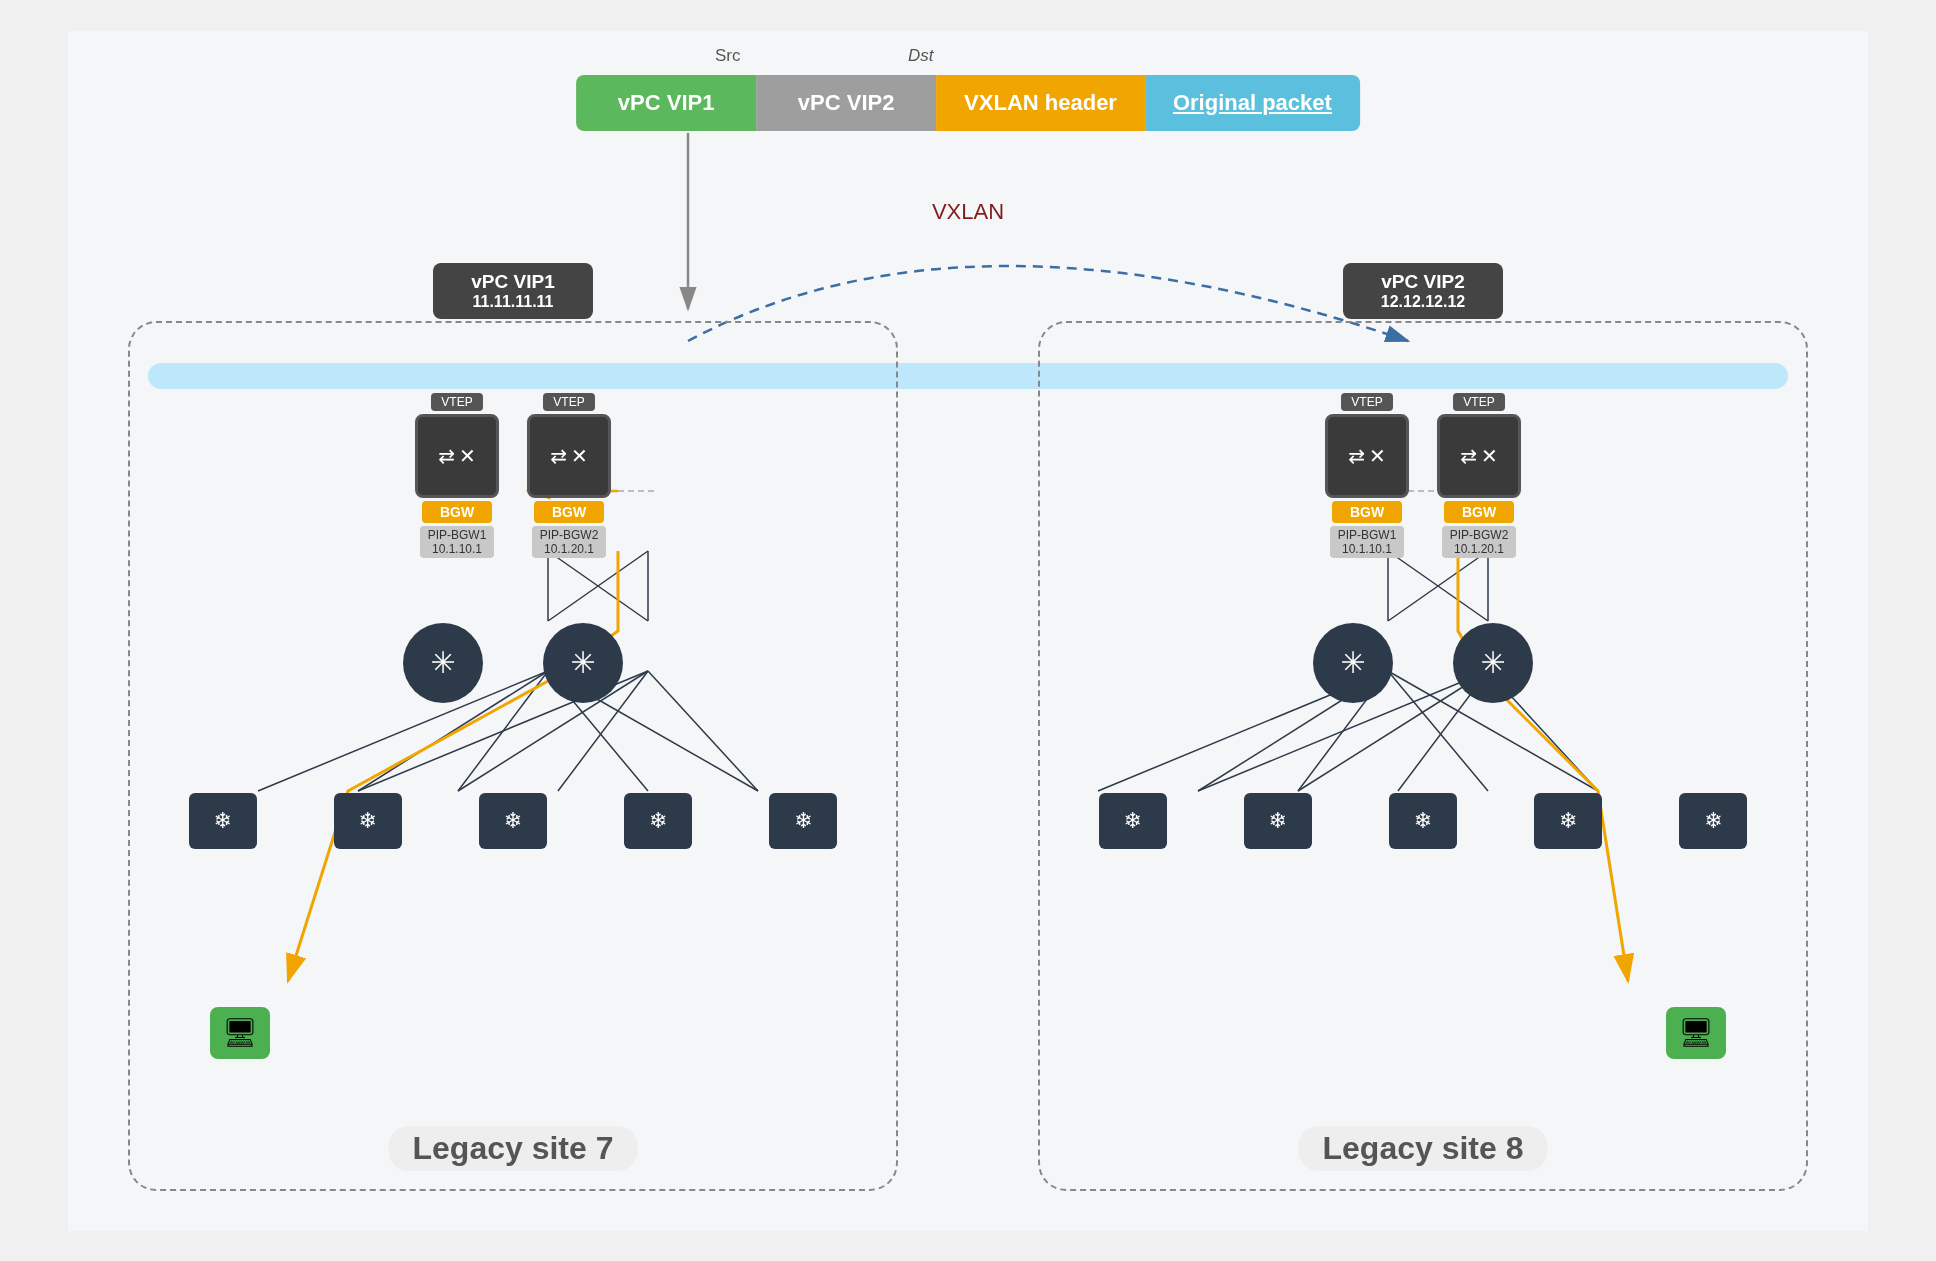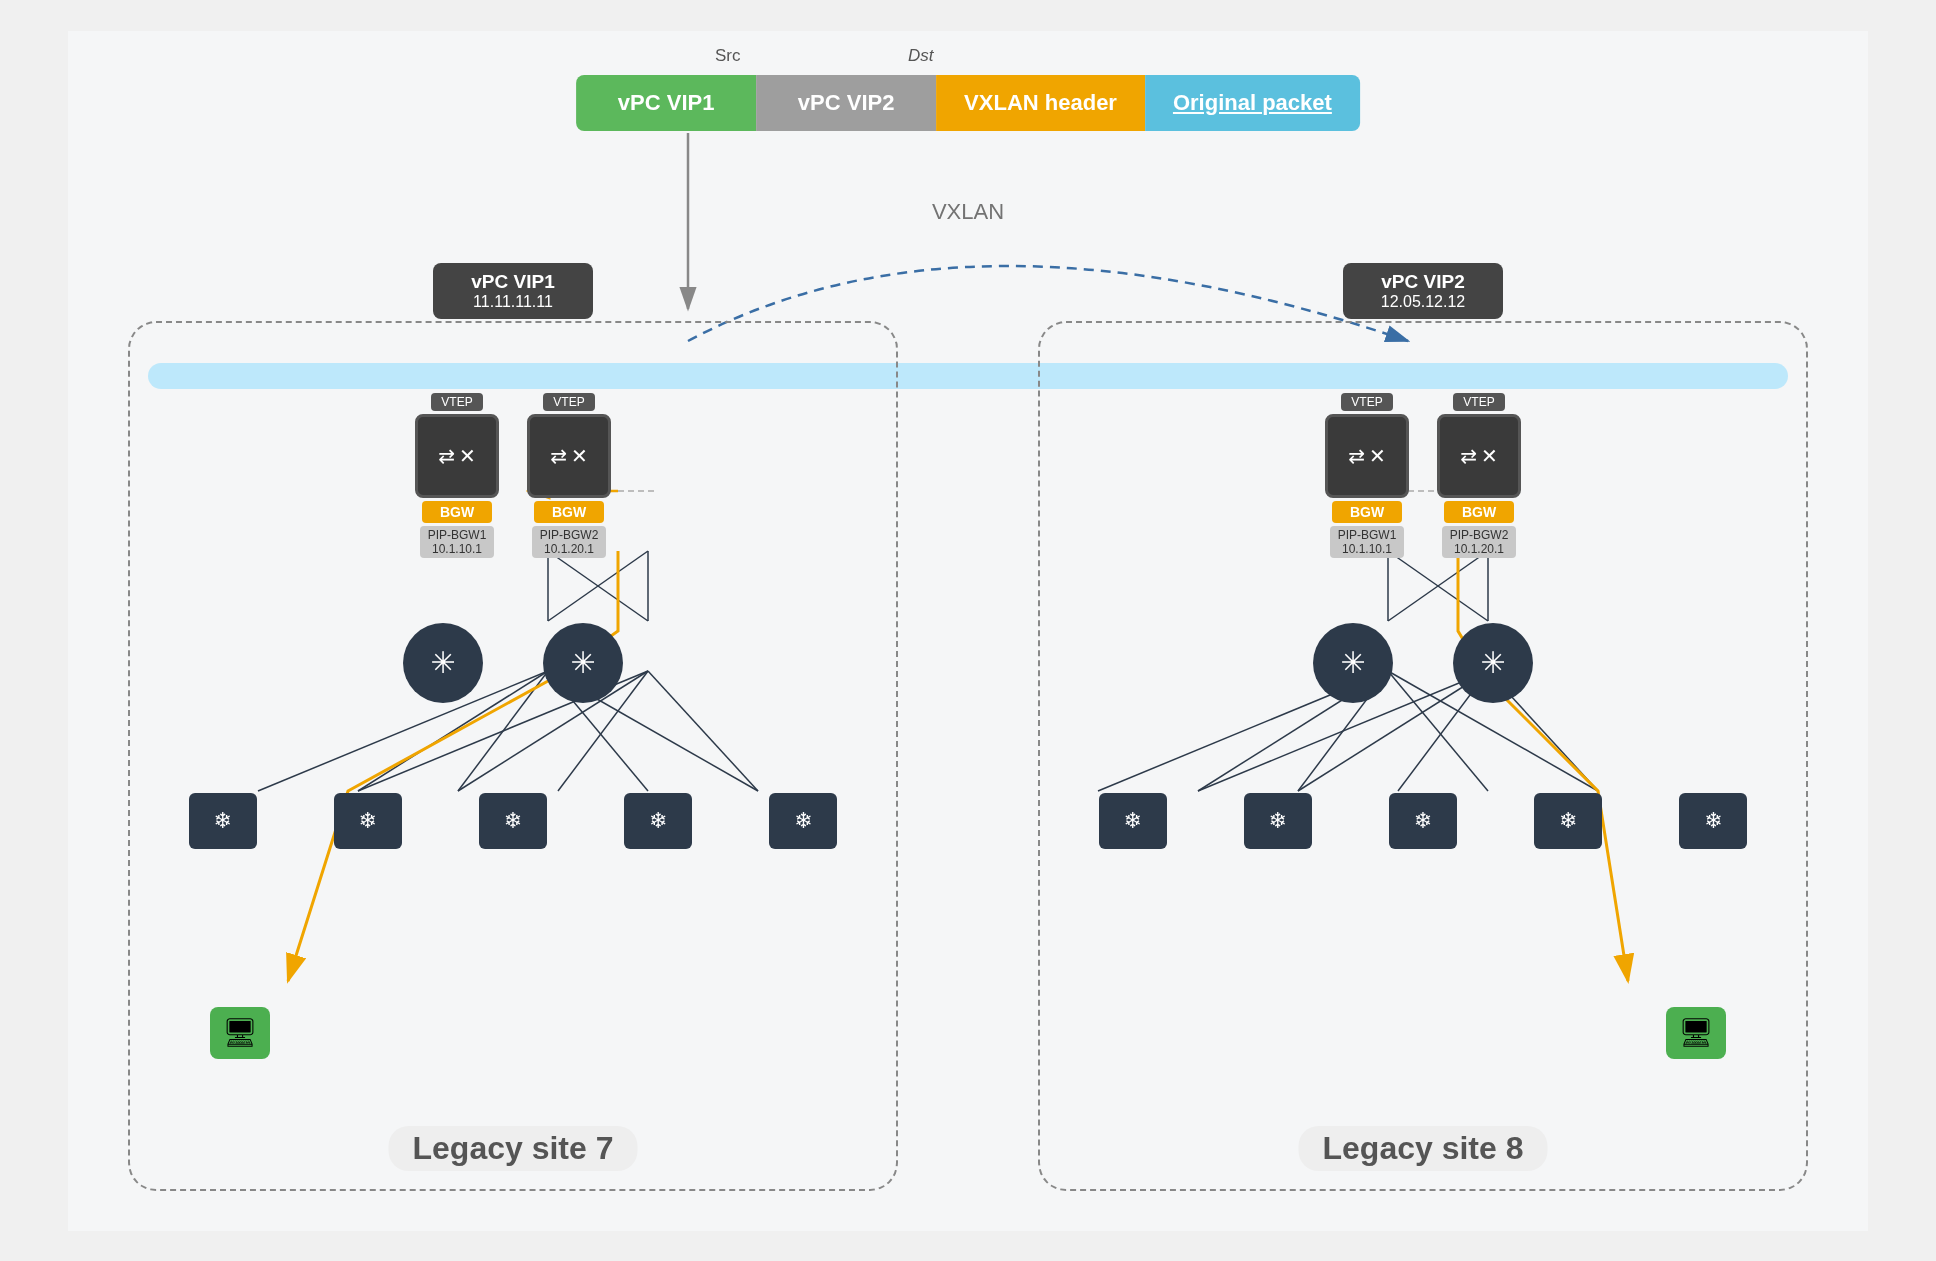--- a/index.html
+++ b/index.html
@@ -108,21 +108,21 @@
       color: white;
       border-radius: 8px;
       padding: 8px 20px;
       text-align: center;
       font-size: 19px;
       font-weight: bold;
       min-width: 160px;
     }
     .vpc-box .ip {
       font-size: 16px;
-      font-weight: normal;
+      font-weight: bold;
     }
 
     
     .svg-overlay {
       position: absolute;
       top: 0; left: 0;
       width: 100%;
       height: 100%;
       pointer-events: none;
     }
@@ -137,21 +137,21 @@
     <span class="dst-label" style="position:absolute;left:320px;font-size:17px;color:#555;">Dst</span>
   </div>
 
   <div class="packet-bar" style="top:42px;">
     <div class="packet-segment seg-green" style="min-width:180px;">vPC VIP1</div>
     <div class="packet-segment seg-gray" style="min-width:180px;">vPC VIP2</div>
     <div class="packet-segment seg-orange" style="min-width:200px;">VXLAN header</div>
     <div class="packet-segment seg-cyan" style="min-width:200px;">Original packet</div>
   </div>
 
-  <div style="position:absolute;top:168px;left:50%;transform:translateX(-50%);font-size:22px;color:#737373;">VXLAN</div>
+  <div style="position:absolute;top:168px;left:50%;transform:translateX(-50%);font-size:22px;color:#7f1d1d;">VXLAN</div>
 
   <div style="position:absolute;top:332px;left:80px;right:80px;height:26px;background:#b3e5fc;border-radius:13px;opacity:0.85;"></div>
 
   <svg class="svg-overlay" xmlns="http://www.w3.org/2000/svg">
 
     <defs>
       <marker id="arrowhead-gray" markerWidth="10" markerHeight="7" refX="9" refY="3.5" orient="auto">
         <polygon points="0 0, 10 3.5, 0 7" fill="#888"></polygon>
       </marker>
       <marker id="arrowhead-orange" markerWidth="10" markerHeight="7" refX="9" refY="3.5" orient="auto">
@@ -275,21 +275,21 @@
       </div>
     </div>
 
   </div>
 
   <div class="site-container site-right">
     <span class="site-label">Legacy site 8</span>
 
     <div class="vpc-box" style="top:-60px;left:50%;transform:translateX(-50%);">
       <div>vPC VIP2</div>
-      <div class="ip">12.05.12.12</div>
+      <div class="ip">12.12.12.12</div>
     </div>
 
     <div style="position:absolute;top:70px;left:50%;transform:translateX(-50%);display:flex;gap:28px;">
       <div style="display:flex;flex-direction:column;align-items:center;gap:3px;">
         <div style="background:#555;color:white;font-size:12px;padding:2px 10px;border-radius:4px;">VTEP</div>
         <div style="width:84px;height:84px;background:#3a3a3a;border-radius:8px;border:3px solid #555;display:flex;align-items:center;justify-content:center;">
           <div style="display:flex;gap:4px;">
             <span style="color:white;font-size:20px;">⇄</span>
             <span style="color:white;font-size:20px;">✕</span>
           </div>

